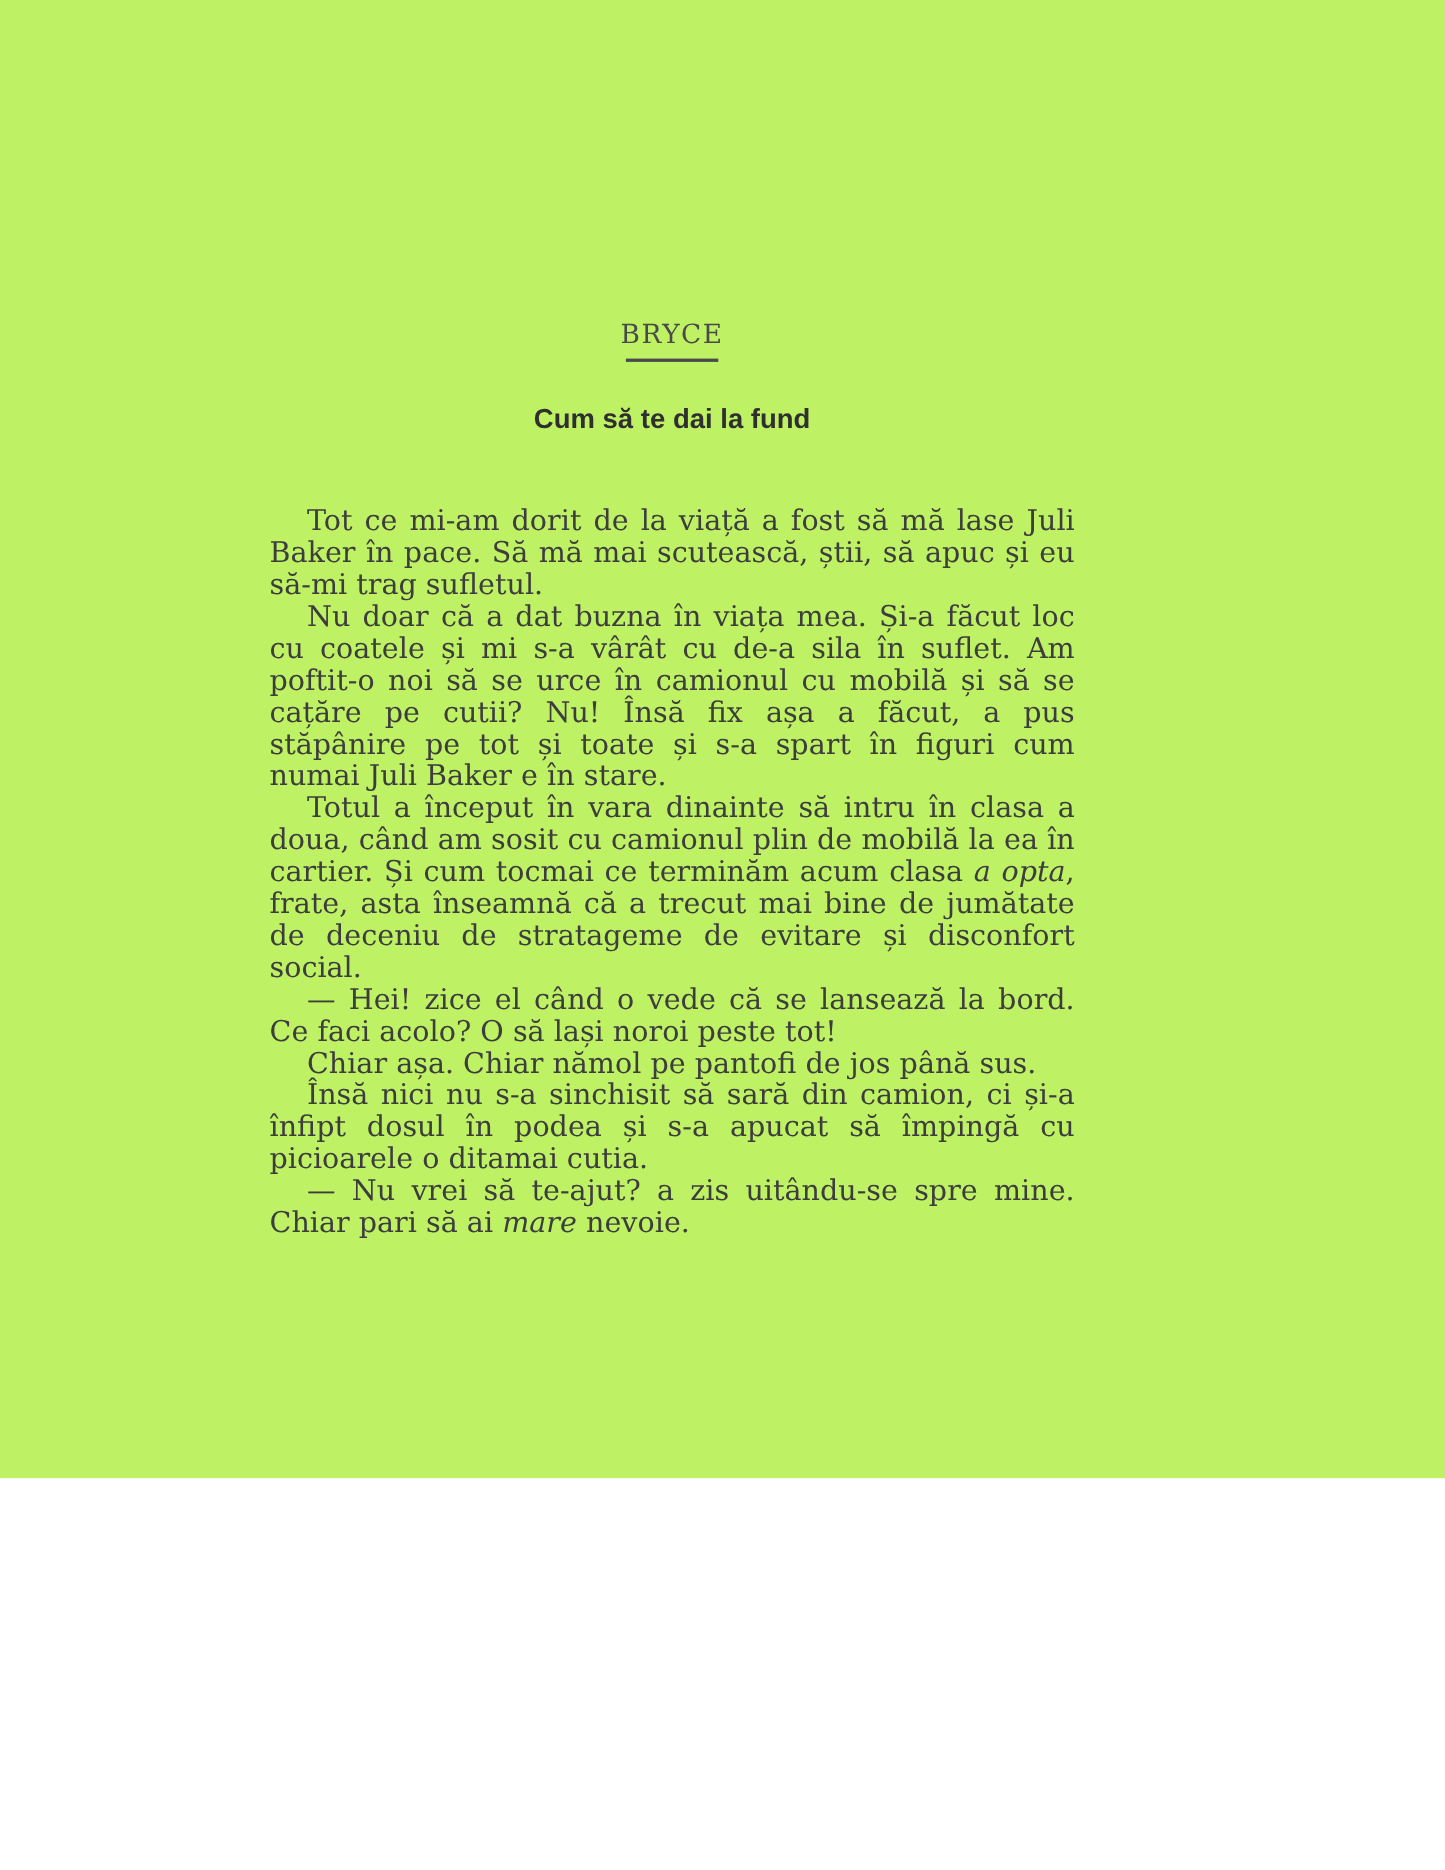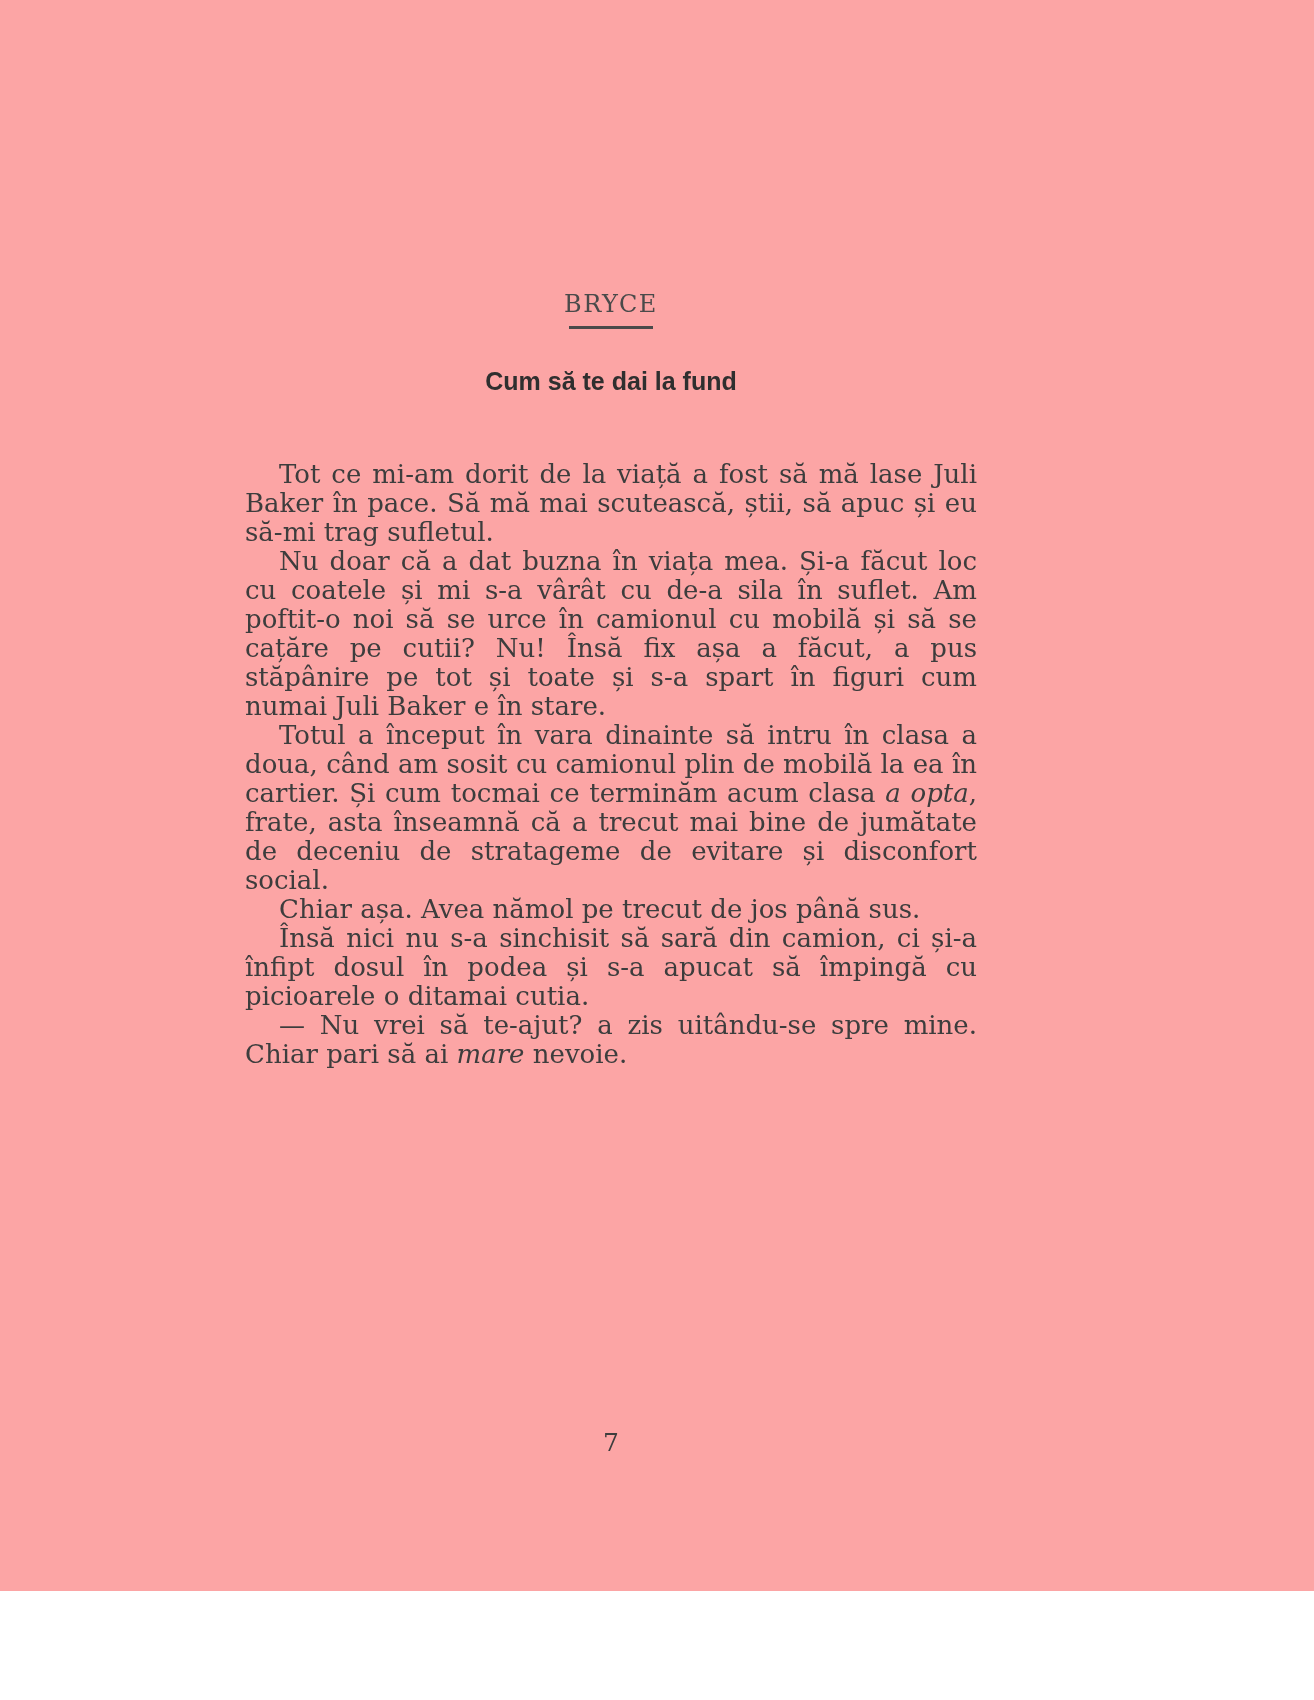--- a/index.html
+++ b/index.html
@@ -3,22 +3,22 @@
 <meta charset="utf-8">
 <style>
   html, body {
     margin: 0;
     padding: 0;
     background: #ffffff;
   }
   .page {
     position: relative;
     width: 1314px;
-    height: 1591px;
-    background: #fca5a5;
+    height: 1344px;
+    background: #bef264;
     overflow: hidden;
   }
   .text-block {
     position: absolute;
     left: 245px;
     top: 0;
     width: 732px;
   }
   .chapter-author {
     margin-top: 290px;
@@ -75,19 +75,20 @@
 
 <div class="page">
   <div class="text-block">
     <div class="chapter-author">BRYCE</div>
     <div class="header-rule"></div>
     <h1 class="chapter-title">Cum să te dai la fund</h1>
     <div class="body-text" id="paragraphs">
         <p><span>Tot ce mi-am dorit de la viață a fost să mă lase Juli Baker în pace. Să mă mai scutească, știi, să apuc și eu să-mi trag sufletul.</span></p>
         <p><span>Nu doar că a dat buzna în viața mea. Și-a făcut loc cu coatele și mi s-a vârât cu de-a sila în suflet. Am poftit-o noi să se urce în camionul cu mobilă și să se cațăre pe cutii? Nu! Însă fix așa a făcut, a pus stăpânire pe tot și toate și s-a spart în figuri cum numai Juli Baker e în stare.</span></p>
         <p><span>Totul a început în vara dinainte să intru în clasa a doua, când am sosit cu camionul plin de mobilă la ea în cartier. Și cum tocmai ce terminăm acum clasa </span><span class="it">a opta</span><span>, frate, asta înseamnă că a trecut mai bine de jumătate de deceniu de stratageme de evitare și disconfort social.</span></p>
-        <p><span>Chiar așa. Avea nămol pe trecut de jos până sus.</span></p>
+        <p><span>— Hei! zice el când o vede că se lansează la bord. Ce faci acolo? O să lași noroi peste tot!</span></p>
+        <p><span>Chiar așa. Chiar nămol pe pantofi de jos până sus.</span></p>
         <p><span>Însă nici nu s-a sinchisit să sară din camion, ci și-a înfipt dosul în podea și s-a apucat să împingă cu picioarele o ditamai cutia.</span></p>
         <p><span>— Nu vrei să te-ajut? a zis uitându-se spre mine. Chiar pari să ai </span><span class="it">mare</span><span> nevoie.</span></p>
       </div>
     <div class="page-number">7</div>
   </div>
 </div>
 
 </body></html>

